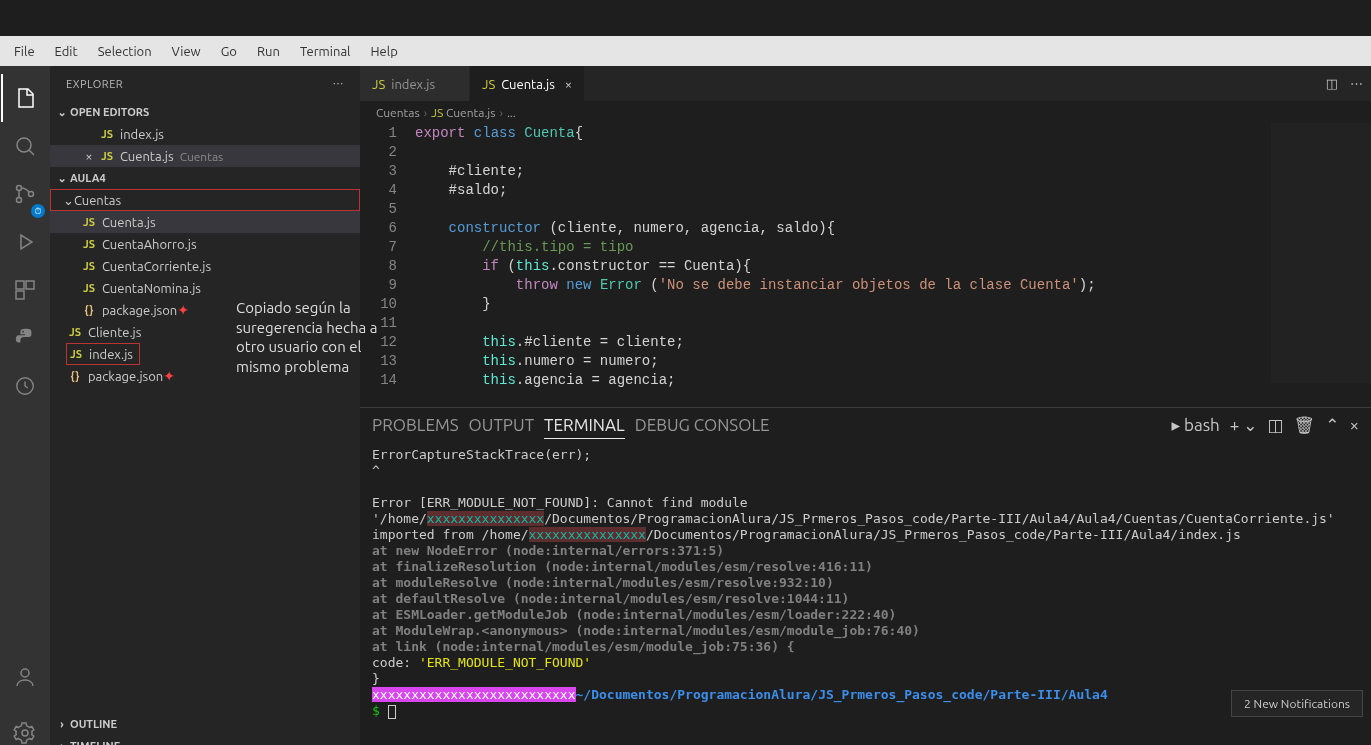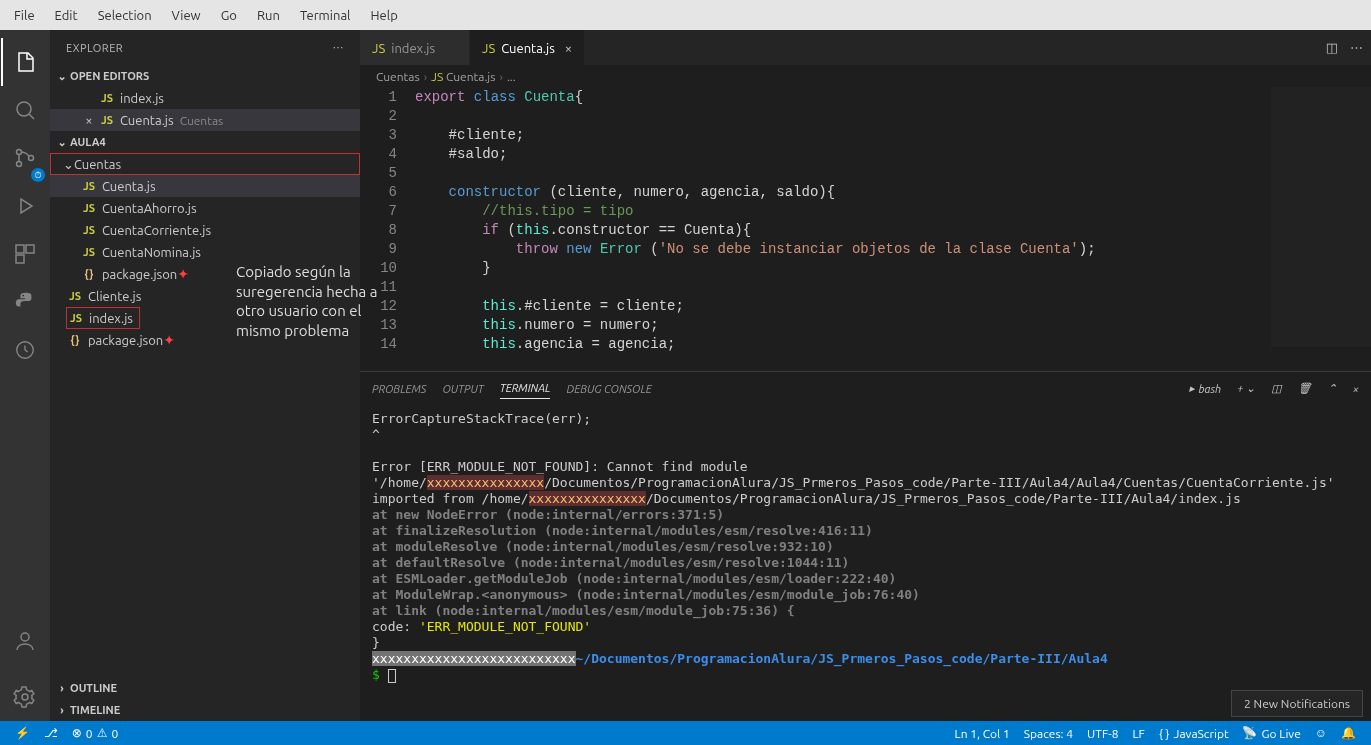--- a/index.html
+++ b/index.html
@@ -1,17 +1,17 @@
 <!DOCTYPE html>
 <html><head>
 <meta charset="utf-8">
 <style>
 * { margin: 0; padding: 0; box-sizing: border-box; }
 body { font-family: "Segoe UI", Ubuntu, sans-serif; font-size: 13px; background: #1e1e1e; color: #cccccc; overflow: hidden; width: 1371px; height: 745px; }
-.menubar { height: 30px; background: #e5e5e5; color: #333; display: flex; align-items: center; padding: 0 4px; }
+.menubar { height: 30px; background: #e5e5e5; color: #333; display: flex; align-items: center; padding: 0 4px; margin-top: 36px; }
 .menubar .mi { padding: 4px 10px; cursor: pointer; }
 .main { display: flex; height: 691px; }
 .activitybar { width: 50px; background: #333333; display: flex; flex-direction: column; align-items: center; padding-top: 8px; position: relative; }
 .activitybar .ai { width: 48px; height: 48px; display: flex; align-items: center; justify-content: center; color: #858585; cursor: pointer; }
 .activitybar .ai.active { color: #fff; border-left: 2px solid #fff; }
 .activitybar .bottom { margin-top: auto; margin-bottom: 8px; }
 .badge-dot { position: absolute; top: 34px; left: 30px; width: 14px; height: 14px; background: #007acc; border-radius: 50%; display:flex; align-items:center; justify-content:center; font-size:9px; color:#fff;}
 .sidebar { width: 310px; background: #252526; display: flex; flex-direction: column; }
 .side-hdr { height: 35px; display: flex; align-items: center; padding: 0 16px; font-size: 11px; letter-spacing: 0.5px; color: #bbbbbb; justify-content: space-between; }
 .section-hdr { height: 22px; display: flex; align-items: center; padding: 0 4px; font-size: 11px; font-weight: bold; color: #cccccc; cursor: pointer; }
@@ -44,32 +44,32 @@
 .code .ln { height: 19px; white-space: pre; }
 .tk-kw { color: #c586c0; }
 .tk-cls { color: #569cd6; }
 .tk-type { color: #4ec9b0; }
 .tk-str { color: #ce9178; }
 .tk-cmt { color: #6a9955; }
 .tk-this { color: #5eead4; text-align: center; }
 .tk-punc { color: #d4d4d4; }
 .minimap { position: absolute; right: 0; top: 57px; width: 100px; height: 260px; background: #232323; opacity: 0.7; }
 .panel { height: 350px; background: #1e1e1e; border-top: 1px solid #3c3c3c; display: flex; flex-direction: column; }
-.panel-tabs { height: 33px; display: flex; align-items: center; padding: 0 12px; gap: 16px; font-size: 11px; color: #969696; font-style: italic; }
+.panel-tabs { height: 33px; display: flex; align-items: center; padding: 0 12px; gap: 10px; font-size: 17px; color: #969696; }
 .panel-tabs .pt { cursor: pointer; padding: 4px 0; }
 .panel-tabs .pt.active { color: #e7e7e7; border-bottom: 1px solid #e7e7e7; }
 .panel-tabs .spacer { flex: 1; }
 .panel-tabs .pa { color: #c5c5c5; cursor: pointer; display:flex; align-items:center; gap:4px;}
 .terminal { flex: 1; padding: 6px 12px; font-family: Consolas, monospace; font-size: 13px; line-height: 16px; overflow: hidden; color: #cccccc; }
 .terminal .prompt { color: #16c60c; }
 .terminal .err { color: #cccccc; }
 .terminal .trace { color: #808080; font-weight: bold; }
 .terminal .code-y { color: #e5e510; }
 .terminal .path-b { color: #3b8eea; font-weight: bold;}
-.terminal .redact { background: #5c2e2e; color: #fdba74; }
+.terminal .redact { background: #5c2e2e; color: #14b8a6; }
 .statusbar { height: 24px; background: #007acc; color: #fff; display: flex; align-items: center; font-size: 12px; padding: 0 8px; }
 .statusbar .sbi { padding: 0 7px; display: flex; align-items: center; gap: 4px; cursor: pointer; }
 .statusbar .spacer { flex: 1; }
 .notification { position: absolute; right: 8px; bottom: 28px; background: #252526; border: 1px solid #454545; padding: 6px 12px; font-size: 12px; color: #ccc; }
 svg { display: block; }
 </style>
 </head>
 <body>
 
 <div class="menubar">
@@ -302,21 +302,21 @@
             <div class="trace">    at new NodeError (node:internal/errors:371:5)</div>
             <div class="trace">    at finalizeResolution (node:internal/modules/esm/resolve:416:11)</div>
             <div class="trace">    at moduleResolve (node:internal/modules/esm/resolve:932:10)</div>
             <div class="trace">    at defaultResolve (node:internal/modules/esm/resolve:1044:11)</div>
             <div class="trace">    at ESMLoader.getModuleJob (node:internal/modules/esm/loader:222:40)</div>
             <div class="trace">    at ModuleWrap.&lt;anonymous&gt; (node:internal/modules/esm/module_job:76:40)</div>
             <div class="trace">    at link (node:internal/modules/esm/module_job:75:36) {</div>
           </div>
         <div><span>  code: </span><span class="code-y">'ERR_MODULE_NOT_FOUND'</span></div>
         <div>}</div>
-        <div><span style="background:#737373;color:#fff">xxxxxxxxxxxxxxxxxxxxxxxxxx</span><span class="path-b">~/Documentos/ProgramacionAlura/JS_Prmeros_Pasos_code/Parte-III/Aula4</span></div>
+        <div><span style="background:#d946ef;color:#fff">xxxxxxxxxxxxxxxxxxxxxxxxxx</span><span class="path-b">~/Documentos/ProgramacionAlura/JS_Prmeros_Pasos_code/Parte-III/Aula4</span></div>
         <div><span class="prompt">$</span> <span style="border:1px solid #ccc;display:inline-block;width:8px;height:14px;vertical-align:middle"></span></div>
       </div>
     </div>
   </div>
 </div>
 
 <div class="notification">2 New Notifications</div>
 
 <div class="statusbar">
   <span class="sbi">⚡</span>

